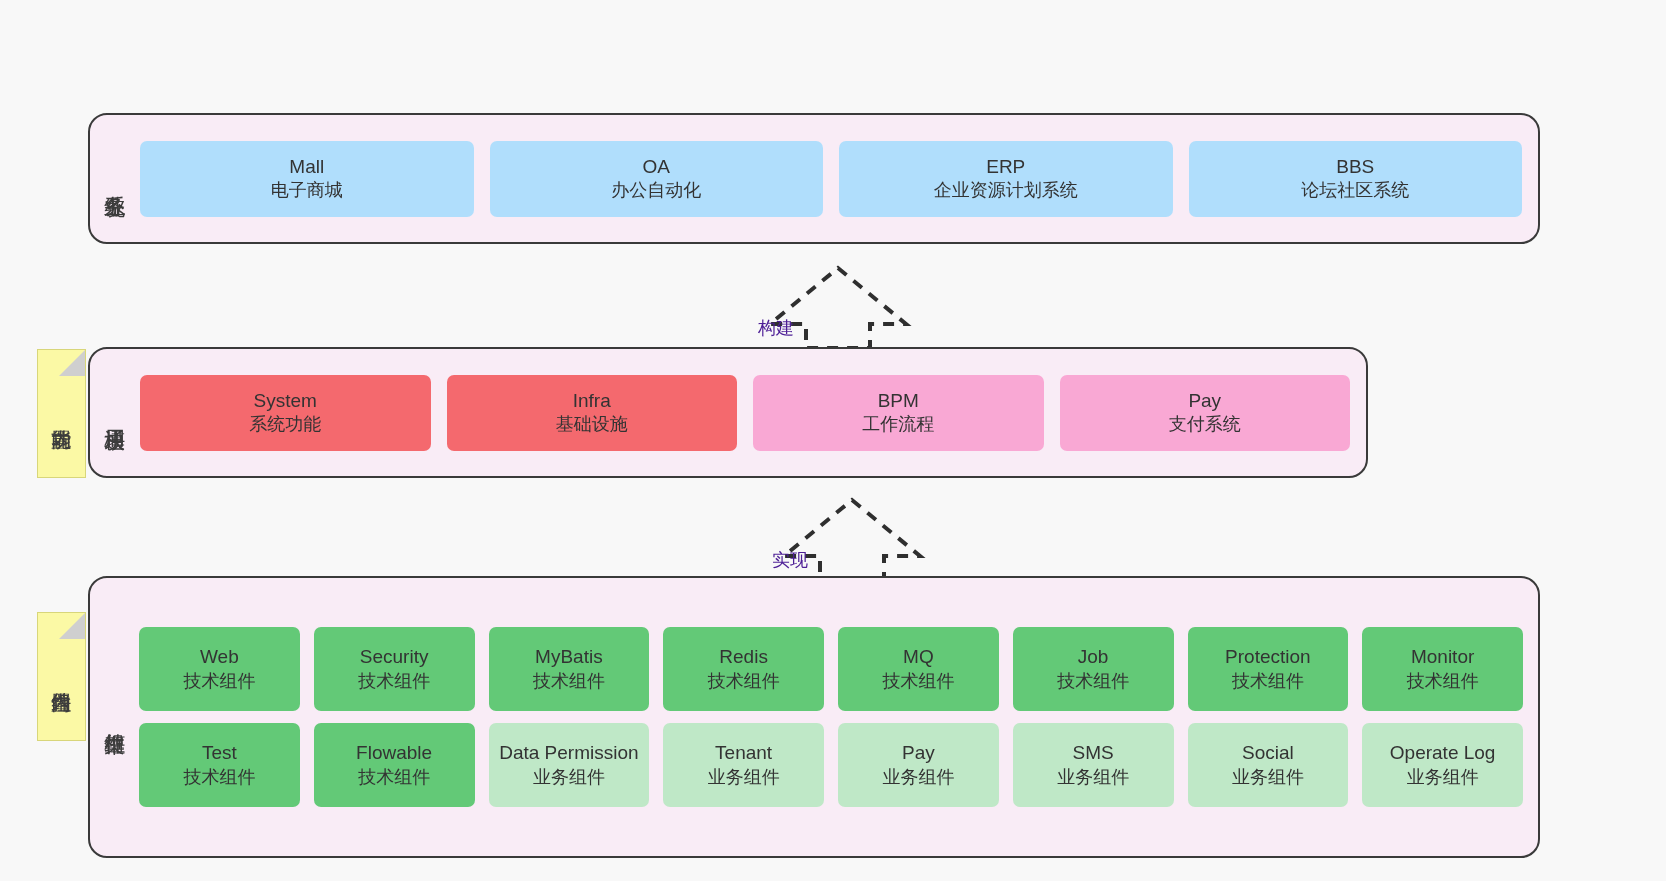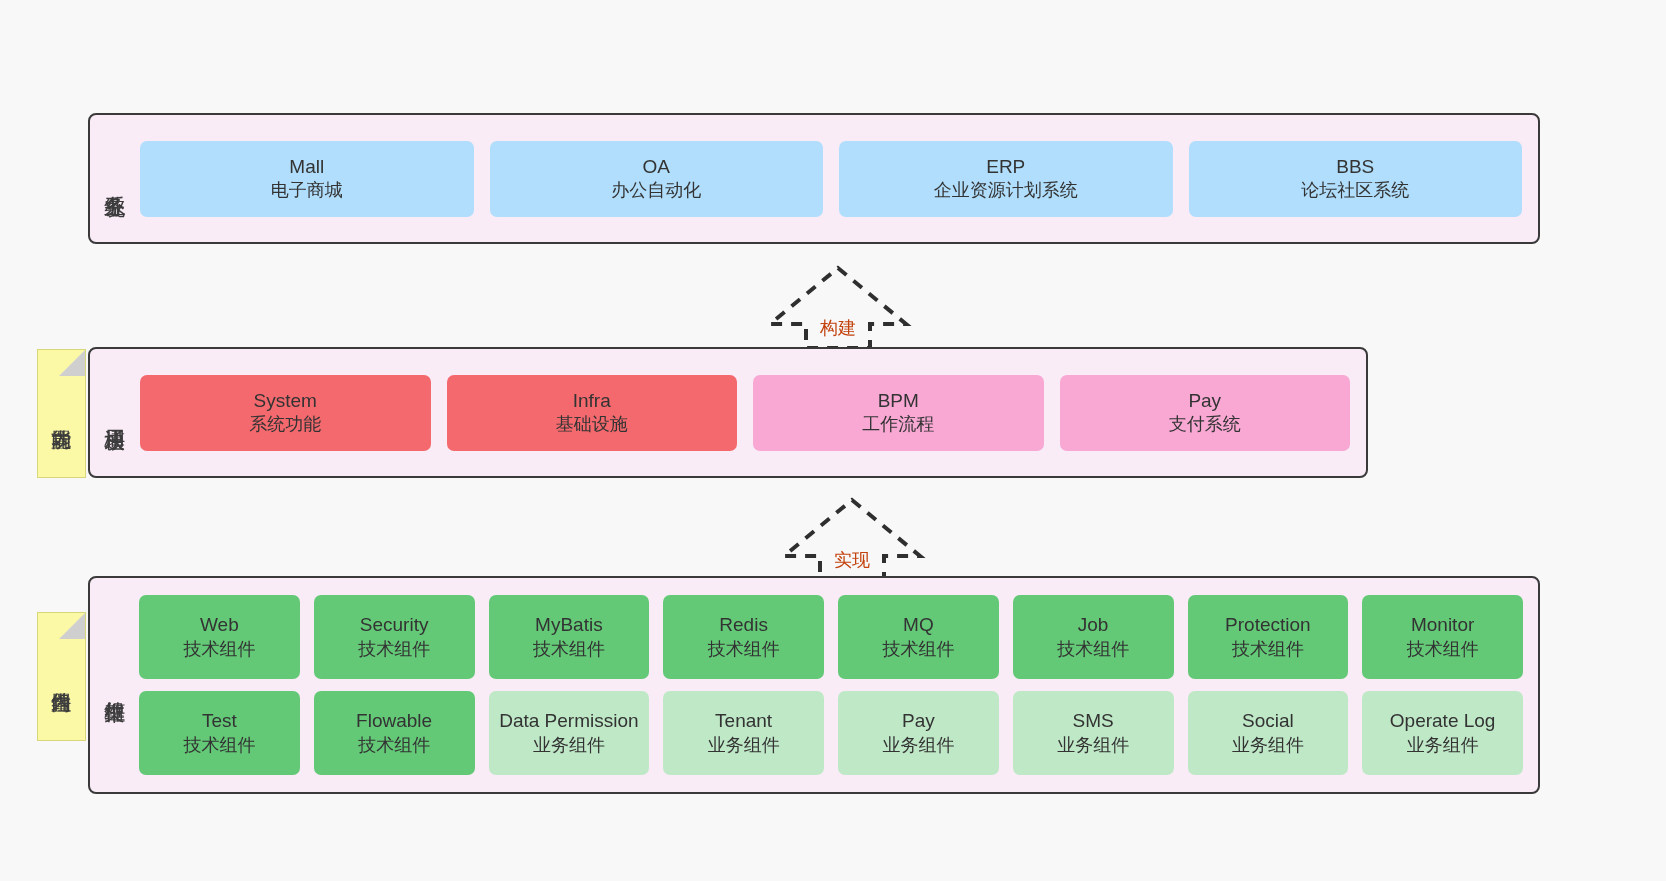--- a/index.html
+++ b/index.html
@@ -20,21 +20,21 @@
     position: absolute;
     inset: 0;
   }
 
   
   .band {
     position: absolute;
     box-sizing: border-box;
     background: #f9ecf6;
     border: 2px solid #3a3a3a;
-    border-radius: 8px;
+    border-radius: 19px;
     display: flex;
     align-items: stretch;
     padding: 6px 8px;
   }
 
   .band-title {
     flex: 0 0 auto;
     width: 34px;
     display: flex;
     align-items: center;
@@ -101,21 +101,21 @@
   }
   #band-modules .cell { height: 76px; }
   .cell.red    { background: #f4696e; }
   .cell.pink   { background: #f9a8d4; }
 
   
   #band-framework {
     left: 88px;
     top: 576px;
     width: 1452px;
-    height: 218px;
+    height: 282px;
   }
   #band-framework .cell-col { gap: 12px; padding: 0 7px; }
   #band-framework .cell { height: 84px; }
   .cell.green   { background: #63c977; }
   .cell.lgreen  { background: #bfe8c7; }
 
   
   .note {
     position: absolute;
     background: #fbf9a5;
@@ -159,23 +159,23 @@
     position: absolute;
     width: 160px;
     height: 90px;
   }
   .arrow svg { display: block; width: 100%; height: 100%; }
   .arrow .arrow-label {
     position: absolute;
     left: 0;
     right: 0;
     bottom: 12px;
-    text-align: center;
+    text-align: left;
     font-size: 18px;
-    color: #c2410c;
+    color: #4c1d95;
     pointer-events: none;
     user-select: none;
   }
   #arrow-build  { left: 758px; top: 262px; }
   #arrow-impl   { left: 772px; top: 494px; }
 </style>
 </head>
 <body>
 
 <div class="canvas">

